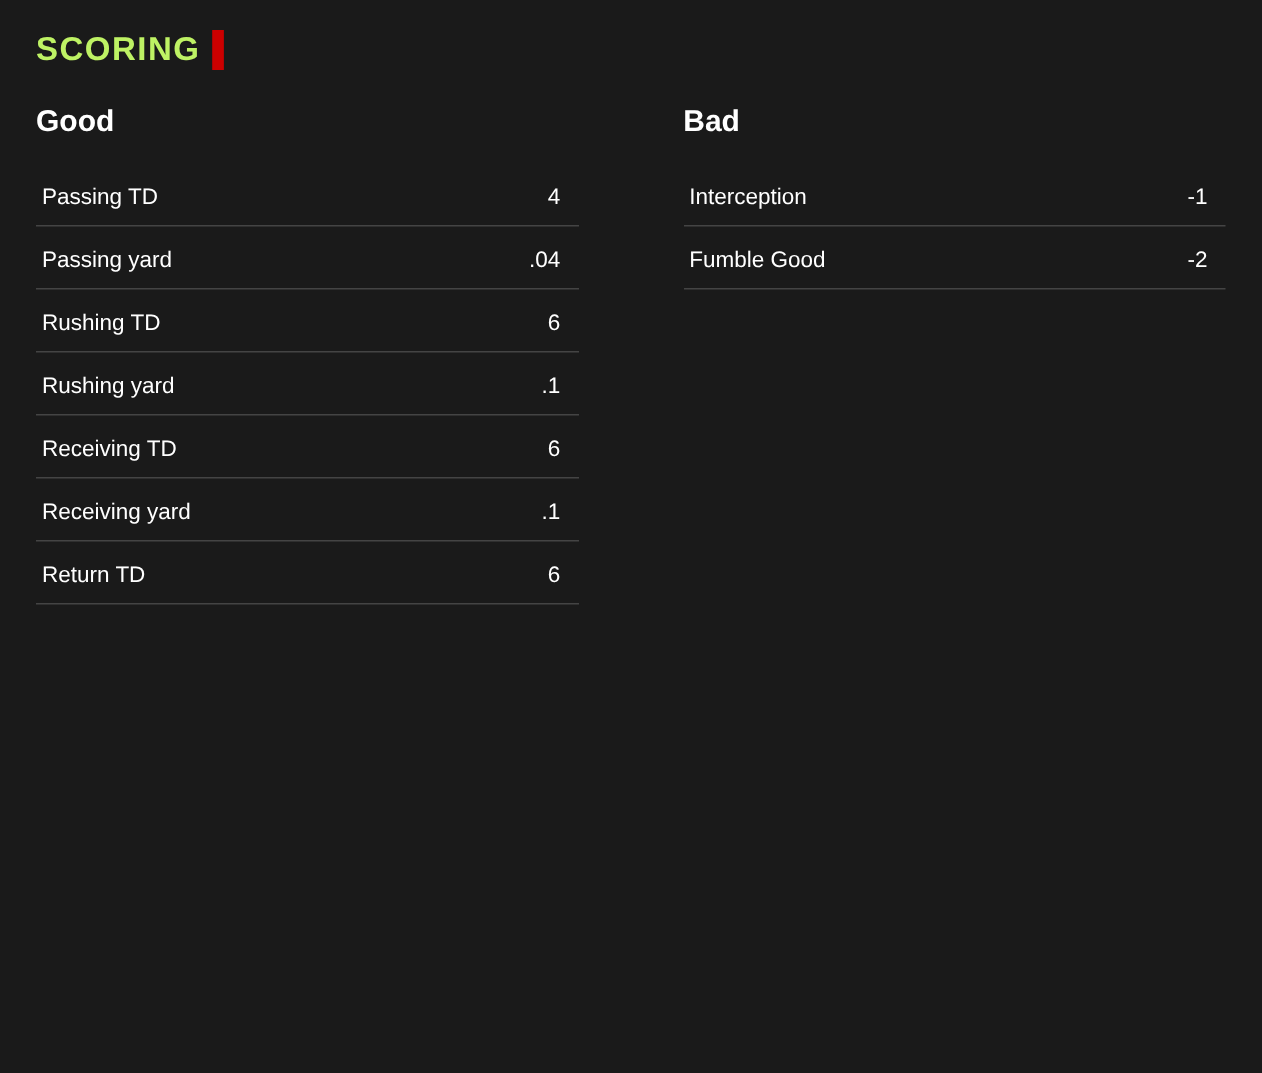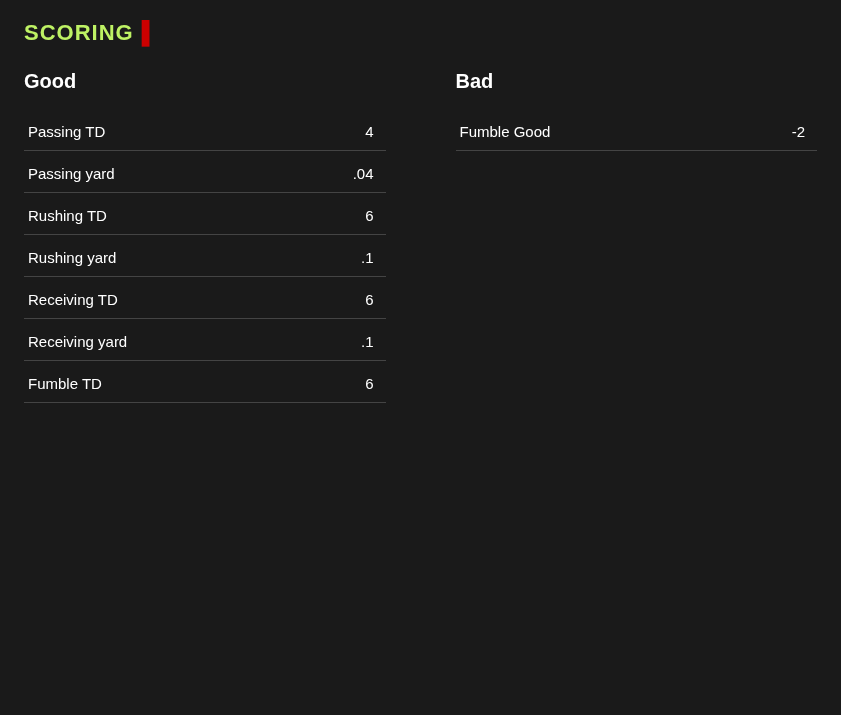--- a/index.html
+++ b/index.html
@@ -108,28 +108,32 @@
     </div>
         <div class="scoring-item">
       <span class="item-label">Receiving TD</span>
       <span class="item-value">6</span>
     </div>
         <div class="scoring-item">
       <span class="item-label">Receiving yard</span>
       <span class="item-value">.1</span>
     </div>
         <div class="scoring-item">
-      <span class="item-label">Fumble TD</span>
+      <span class="item-label">Return TD</span>
       <span class="item-value">6</span>
     </div>
       </div>
   </div>
 
   <div class="column right-column">
     <div class="column-header">Bad</div>
     <div id="bad-list">
         <div class="scoring-item">
+      <span class="item-label">Interception</span>
+      <span class="item-value">-1</span>
+    </div>
+        <div class="scoring-item">
       <span class="item-label">Fumble Good</span>
       <span class="item-value">-2</span>
     </div>
       </div>
   </div>
 </div>
 
 </body></html>

